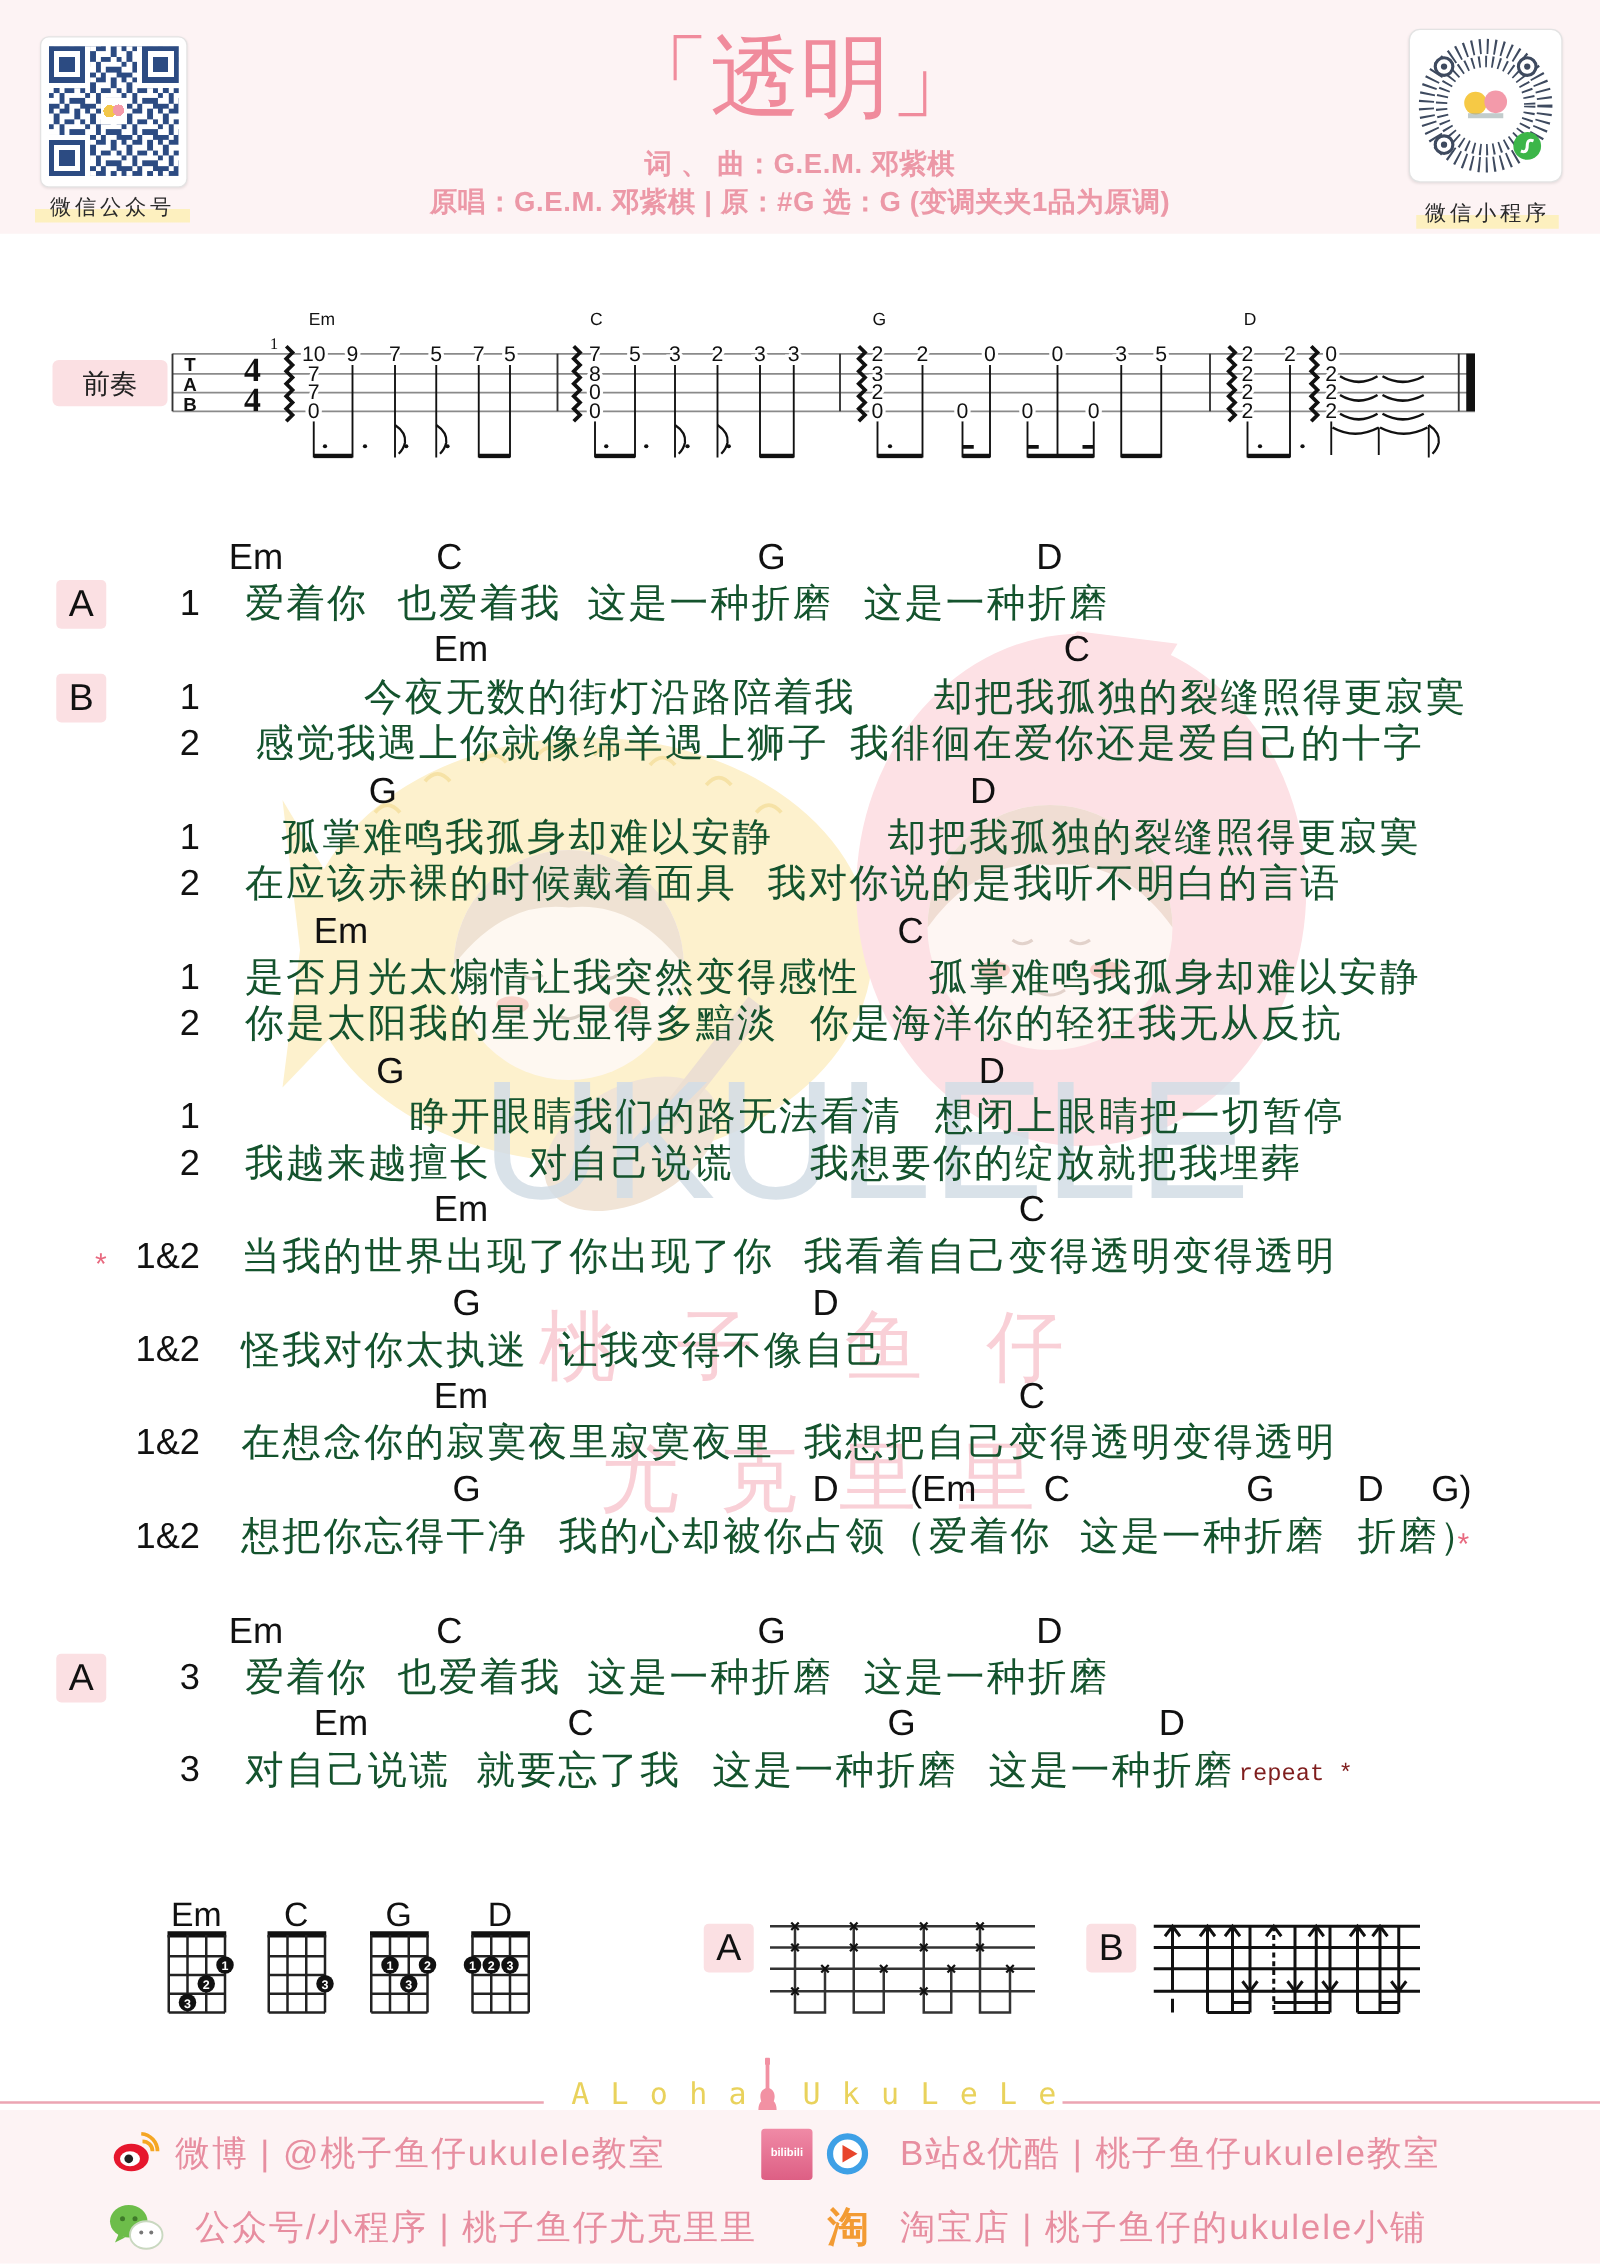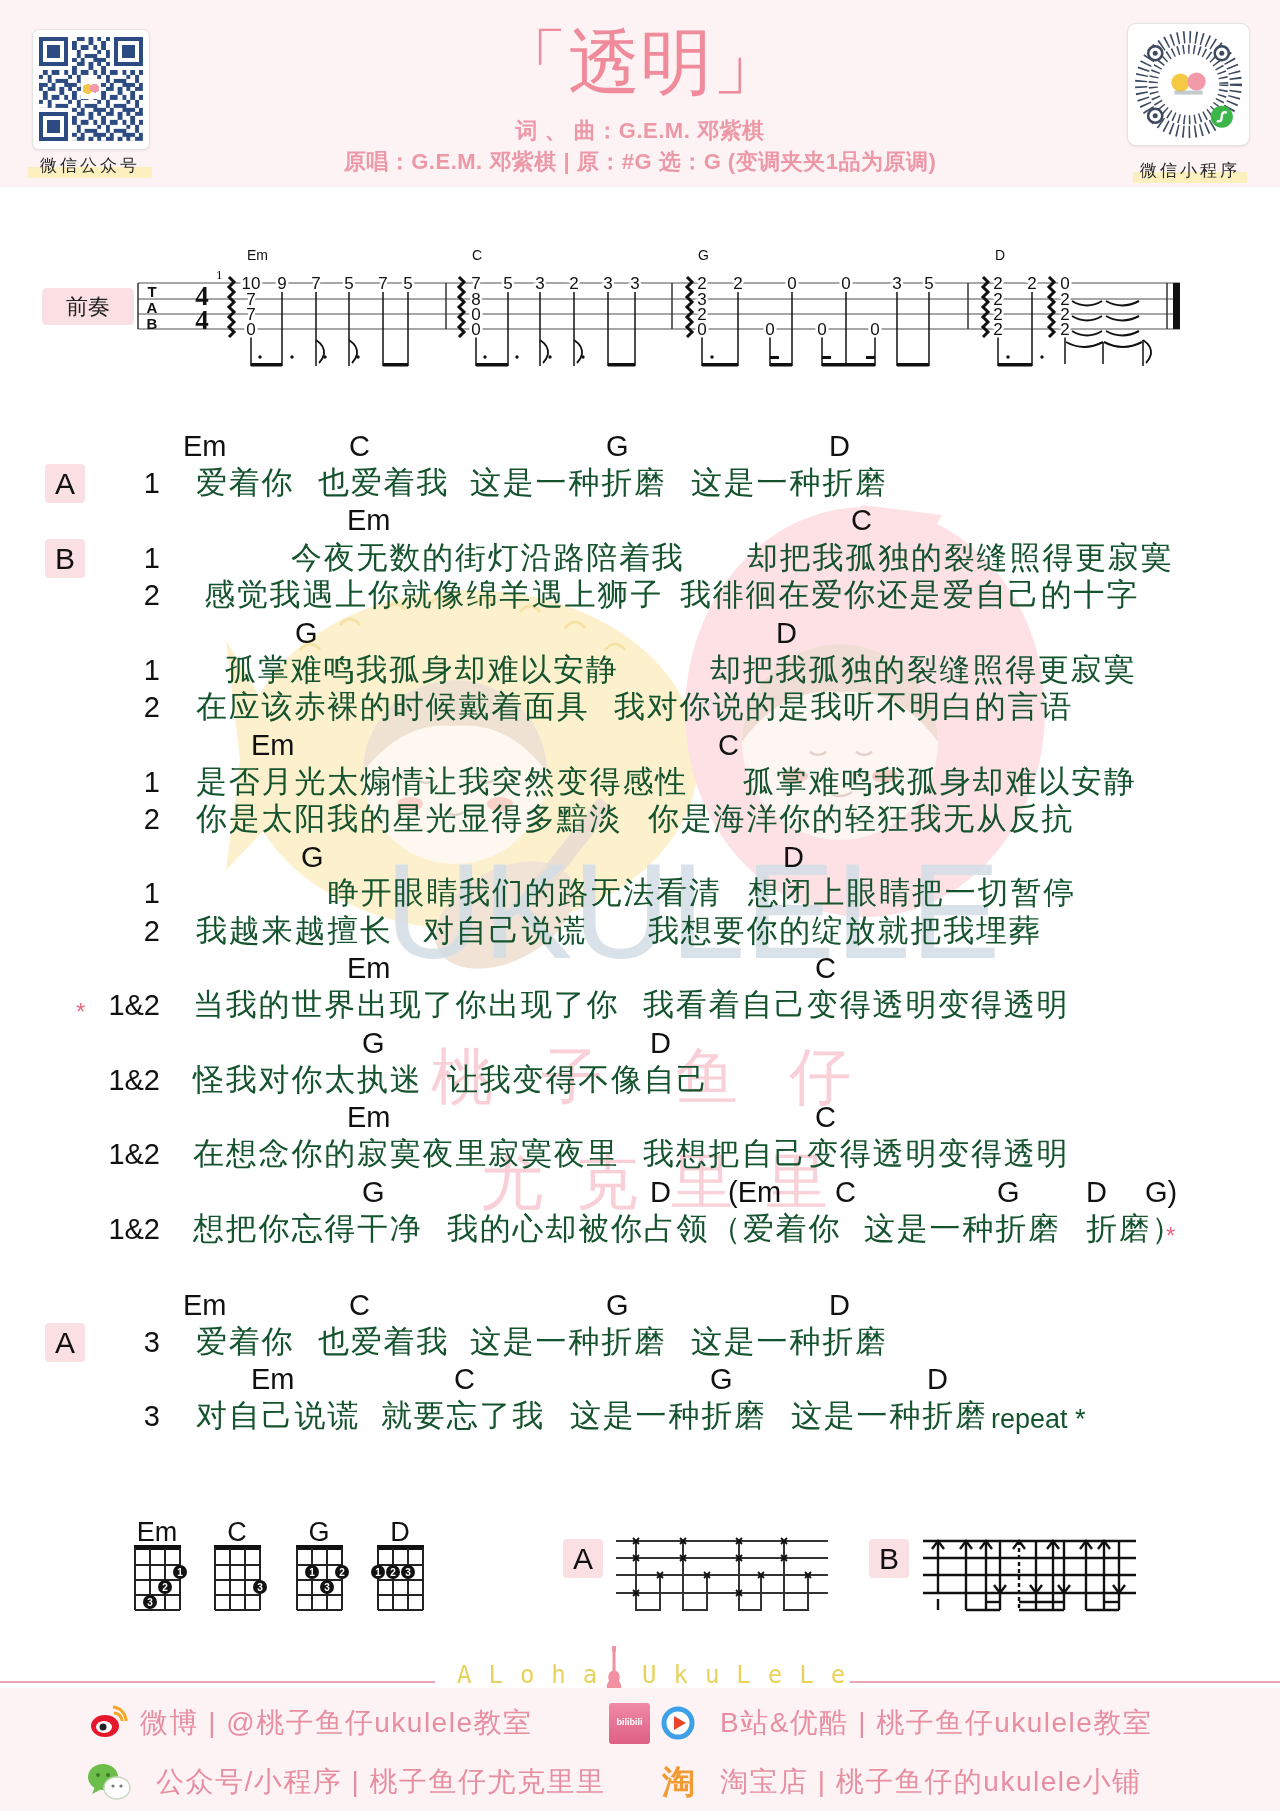--- a/index.html
+++ b/index.html
@@ -10,21 +10,21 @@
   .sub{left:0;width:1280px;text-align:center;font-size:22px;line-height:28px;color:#ec98a7;font-weight:bold;letter-spacing:0.5px;}
   .qr-card{background:#fff;border:1px solid #e3e3e3;border-radius:7px;box-shadow:0 1px 2px rgba(0,0,0,.08);}
   .qr-label{font-size:17px;line-height:24px;letter-spacing:3px;text-align:center;color:#2a2a2a;background:linear-gradient(transparent 55%,#fdf0bf 55%);}
   .sec-label{width:40px;height:39px;background:#fbe0e3;border-radius:4px;text-align:center;font-size:30px;line-height:39px;color:#111;z-index:2;}
   .intro-label{left:42px;top:288px;width:92px;height:37px;background:#fbe0e3;border-radius:5px;text-align:center;font-size:22px;line-height:37px;color:#222;}
   .chord,.lyric,.verse,.marker{position:absolute;white-space:nowrap;line-height:36px;z-index:2;}
   .chord{font-size:29px;color:#111;}
   .lyric{font-size:31px;letter-spacing:1.8px;color:#14532d;}
   .verse{font-size:29px;left:80px;width:80px;text-align:right;color:#111;}
   .marker{font-size:24px;color:#e8697f;}
-  .repeat{font-size:27px;color:#14532d;}
+  .repeat{font-size:19px;color:#7f1d1d;font-family:Liberation Mono, monospace;}
   .wm{left:0;top:480px;z-index:0;pointer-events:none;}
   .fret{font-family:"Liberation Sans",sans-serif;font-size:17px;text-anchor:middle;dominant-baseline:central;paint-order:stroke;stroke:#fff;stroke-width:5px;fill:#111;}
   .tabchord{font-family:"Liberation Sans",sans-serif;font-size:14px;fill:#111;}
   .footer-bg{left:0;top:1688px;width:1280px;height:123px;background:#fdf3f4;}
   .f-line{height:2px;background:#eca5b3;}
   .tagline{font-family:"DejaVu Sans Mono",monospace;font-size:24px;line-height:30px;letter-spacing:17px;color:#e9d25c;}
   .f-text{font-size:28px;line-height:36px;letter-spacing:1.5px;color:#e78ea0;white-space:nowrap;}
 </style>
 </head>
 <body>

